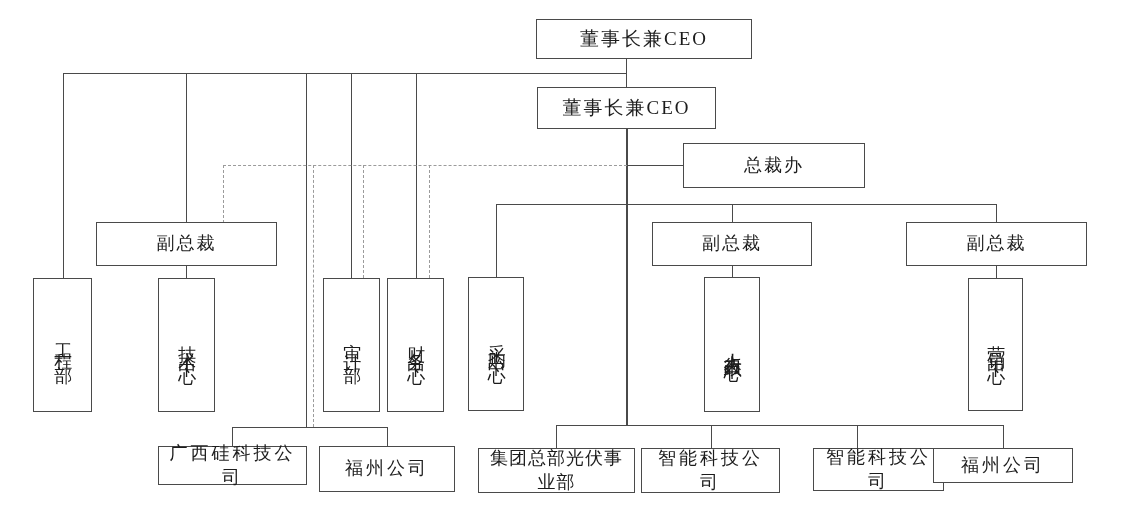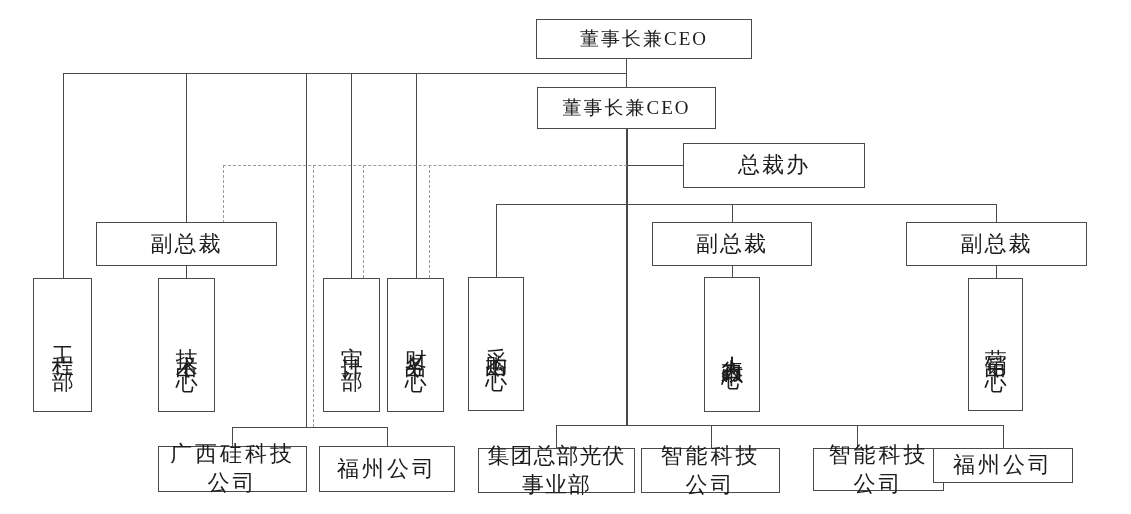--- a/index.html
+++ b/index.html
@@ -14,21 +14,21 @@
   }
   .node {
     position: absolute;
     box-sizing: border-box;
     border: 1px solid #4a4a4a;
     background: #ffffff;
     display: flex;
     align-items: center;
     justify-content: center;
     text-align: center;
-    font-size: 22px;
+    font-size: 18px;
     line-height: 1.3;
     letter-spacing: 2px;
     z-index: 2;
   }
   .node.big { font-size: 19px; }
   
   .node.vtx {
     writing-mode: vertical-lr;
     text-orientation: upright;
   }
@@ -91,20 +91,20 @@
   <div class="node" style="left:906px;top:222px;width:181px;height:44px;">副总裁</div>
 
   <div class="node vtx v3" style="left:33px;top:278px;width:59px;height:134px;">工程部</div>
   <div class="node vtx v4" style="left:158px;top:278px;width:57px;height:134px;">技术中心</div>
   <div class="node vtx v3" style="left:323px;top:278px;width:57px;height:134px;">审计部</div>
   <div class="node vtx v4" style="left:387px;top:278px;width:57px;height:134px;">财务中心</div>
   <div class="node vtx v4" style="left:468px;top:277px;width:56px;height:134px;">采购中心</div>
   <div class="node vtx v6" style="left:704px;top:277px;width:56px;height:135px;">人力行政中心</div>
   <div class="node vtx v4" style="left:968px;top:278px;width:55px;height:133px;">营销中心</div>
 
-  <div class="node wrap" style="left:158px;top:446px;width:149px;height:46px;">广西硅科技公司</div>
+  <div class="node wrap" style="left:158px;top:446px;width:149px;height:39px;">广西硅科技公司</div>
   <div class="node wrap" style="left:319px;top:446px;width:136px;height:46px;">福州公司</div>
   <div class="node wrapT" style="left:478px;top:448px;width:157px;height:45px;">集团总部光伏事业部</div>
   <div class="node wrap" style="left:641px;top:448px;width:139px;height:45px;">智能科技公司</div>
   <div class="node wrap" style="left:792px;top:448px;width:131px;height:43px;margin-left:21px;">智能科技公司</div>
   <div class="node wrap" style="left:933px;top:448px;width:140px;height:35px;">福州公司</div>
 
 </div>
 
 </body></html>

